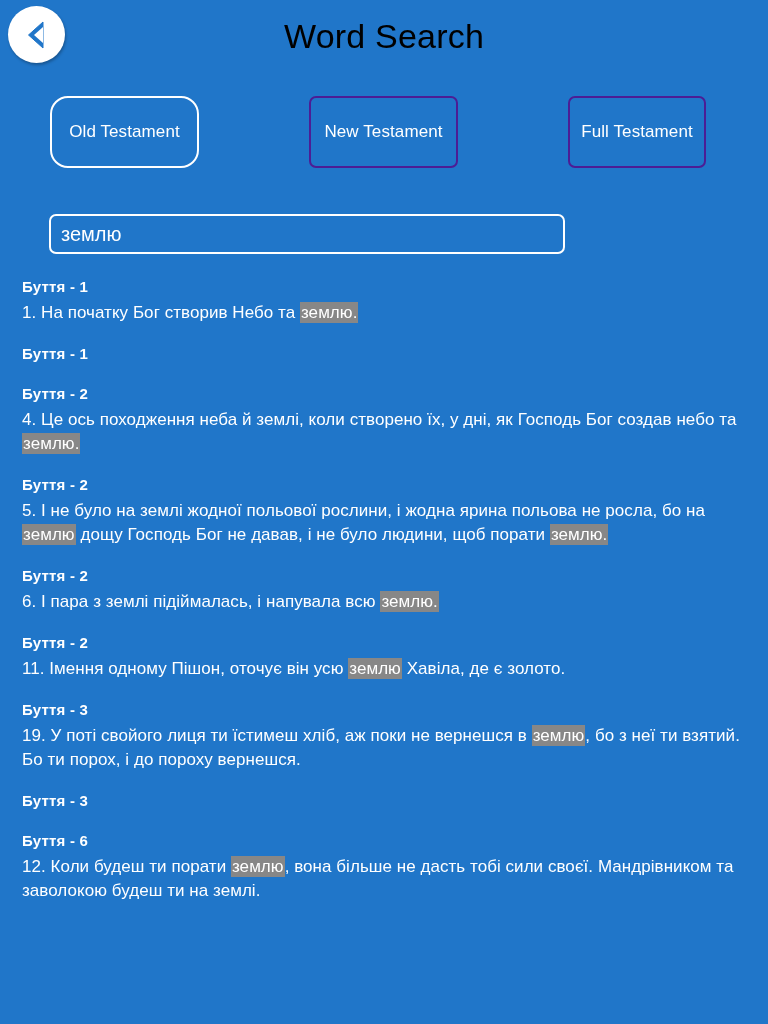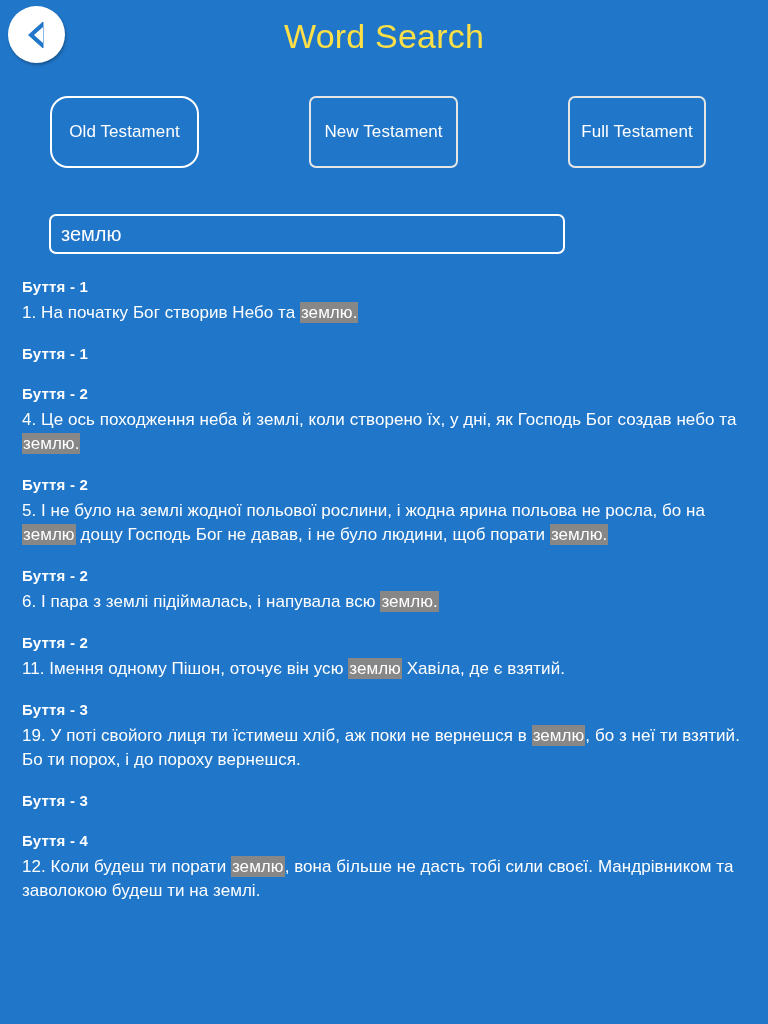--- a/index.html
+++ b/index.html
@@ -44,21 +44,21 @@
     cursor: pointer;
   }
   .back-btn svg { display:block; }
 
   .page-title {
     position: absolute;
     left: 0;
     right: 0;
     top: 14px;
     text-align: center;
-    color: #fde047;
+    color: #000000;
     font-size: 34px;
     font-weight: 300;
     letter-spacing: 0.2px;
     line-height: 44px;
   }
 
   
   .testaments {
     position: relative;
     height: 96px;
@@ -77,21 +77,21 @@
     align-items: center;
     justify-content: center;
     box-sizing: border-box;
     cursor: pointer;
     letter-spacing: 0.1px;
   }
   .tbtn.active {
     border: 2px solid #ffffff;
   }
   .tbtn.inactive {
-    border: 2px solid #e5e5e5;
+    border: 2px solid #4c1d95;
   }
   .tbtn-0 { left: 50px;  width: 149px; border-radius: 18px; }
   .tbtn-1 { left: 309px; width: 149px; }
   .tbtn-2 { left: 568px; width: 138px; }
 
   
   .searchrow {
     position: relative;
     height: 62px;
     margin-top: 4px;
@@ -203,28 +203,28 @@
       <div class="result">
         <div class="result-ref">Буття - 2</div>
         <div class="result-text"><span>5. І не було на землі жодної польової рослини, і жодна ярина польова не росла, бо на </span><span class="hl">землю</span><span> дощу Господь Бог не давав, і не було людини, щоб порати </span><span class="hl">землю.</span></div>
       </div>
       <div class="result">
         <div class="result-ref">Буття - 2</div>
         <div class="result-text"><span>6. І пара з землі підіймалась, і напувала всю </span><span class="hl">землю.</span></div>
       </div>
       <div class="result">
         <div class="result-ref">Буття - 2</div>
-        <div class="result-text"><span>11. Імення одному Пішон, оточує він усю </span><span class="hl">землю</span><span> Хавіла, де є взятий.</span></div>
+        <div class="result-text"><span>11. Імення одному Пішон, оточує він усю </span><span class="hl">землю</span><span> Хавіла, де є золото.</span></div>
       </div>
       <div class="result">
         <div class="result-ref">Буття - 3</div>
         <div class="result-text"><span>19. У поті свойого лиця ти їстимеш хліб, аж поки не вернешся в </span><span class="hl">землю</span><span>, бо з неї ти взятий. Бо ти порох, і до пороху вернешся.</span></div>
       </div>
       <div class="result">
         <div class="result-ref">Буття - 3</div>
       </div>
       <div class="result">
-        <div class="result-ref">Буття - 4</div>
+        <div class="result-ref">Буття - 6</div>
         <div class="result-text"><span>12. Коли будеш ти порати </span><span class="hl">землю</span><span>, вона більше не дасть тобі сили своєї. Мандрівником та заволокою будеш ти на землі.</span></div>
       </div>
     </div>
 
 </div>
 
 </body></html>

